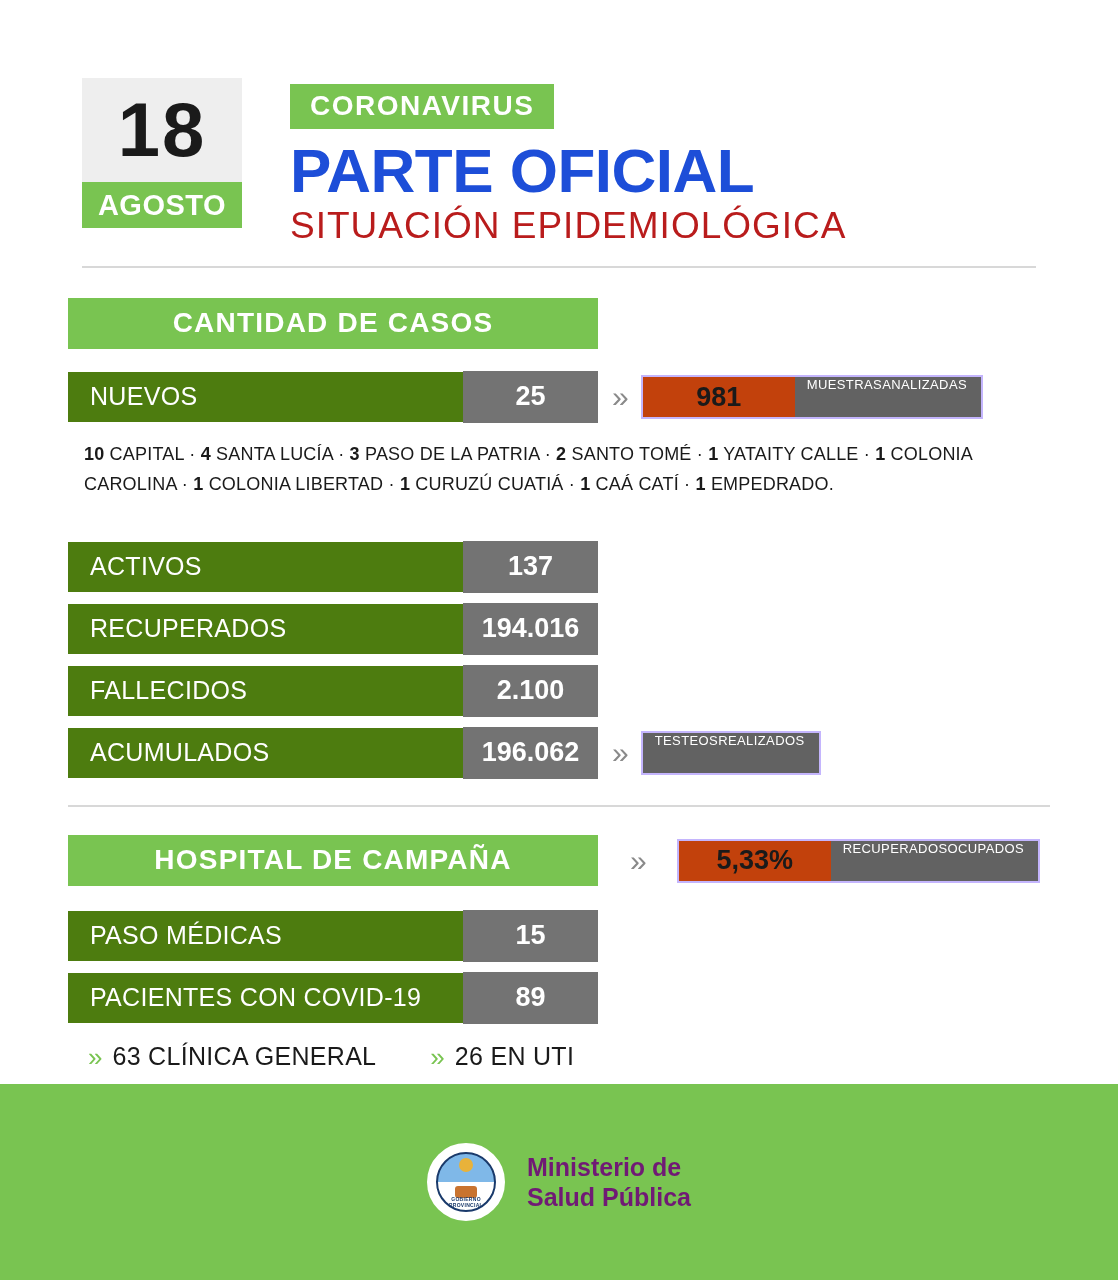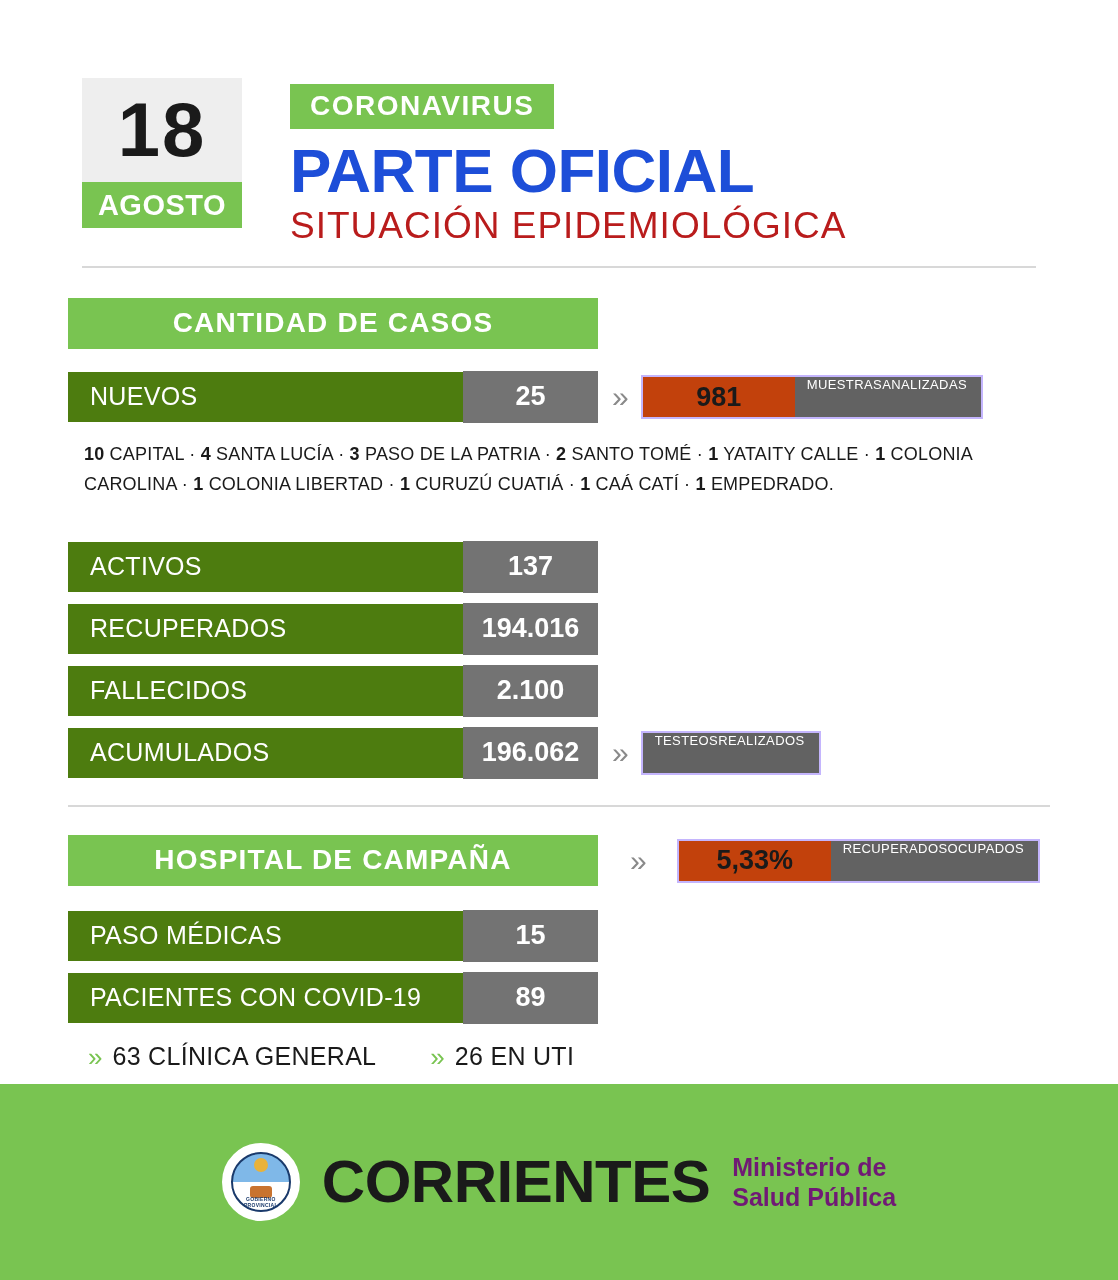--- a/index.html
+++ b/index.html
@@ -373,20 +373,19 @@
   </div>
 
   <div class="footer">
     <div class="crest">
       <div class="crest-inner">
         <div class="crest-sun"></div>
         <div class="crest-hands"></div>
         <div class="crest-ring-text">GOBIERNO PROVINCIAL</div>
       </div>
     </div>
-    <div class="brand-name">CORRIENTES</div>
     <div class="ministry">
       <div>Ministerio de</div>
       <div>Salud Pública</div>
     </div>
   </div>
 
 </div>
 
 </body></html>

